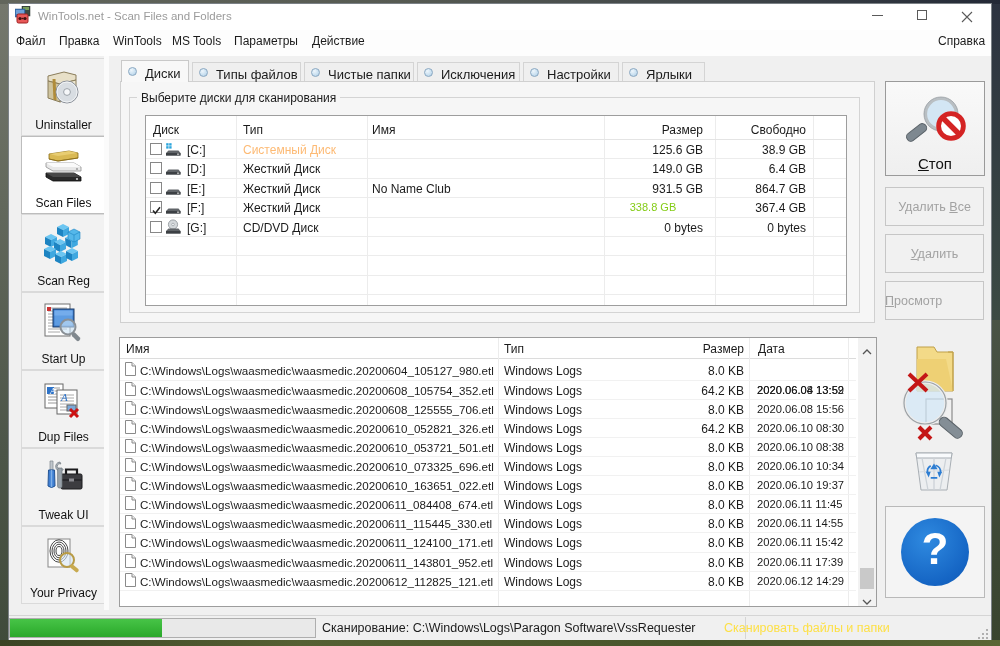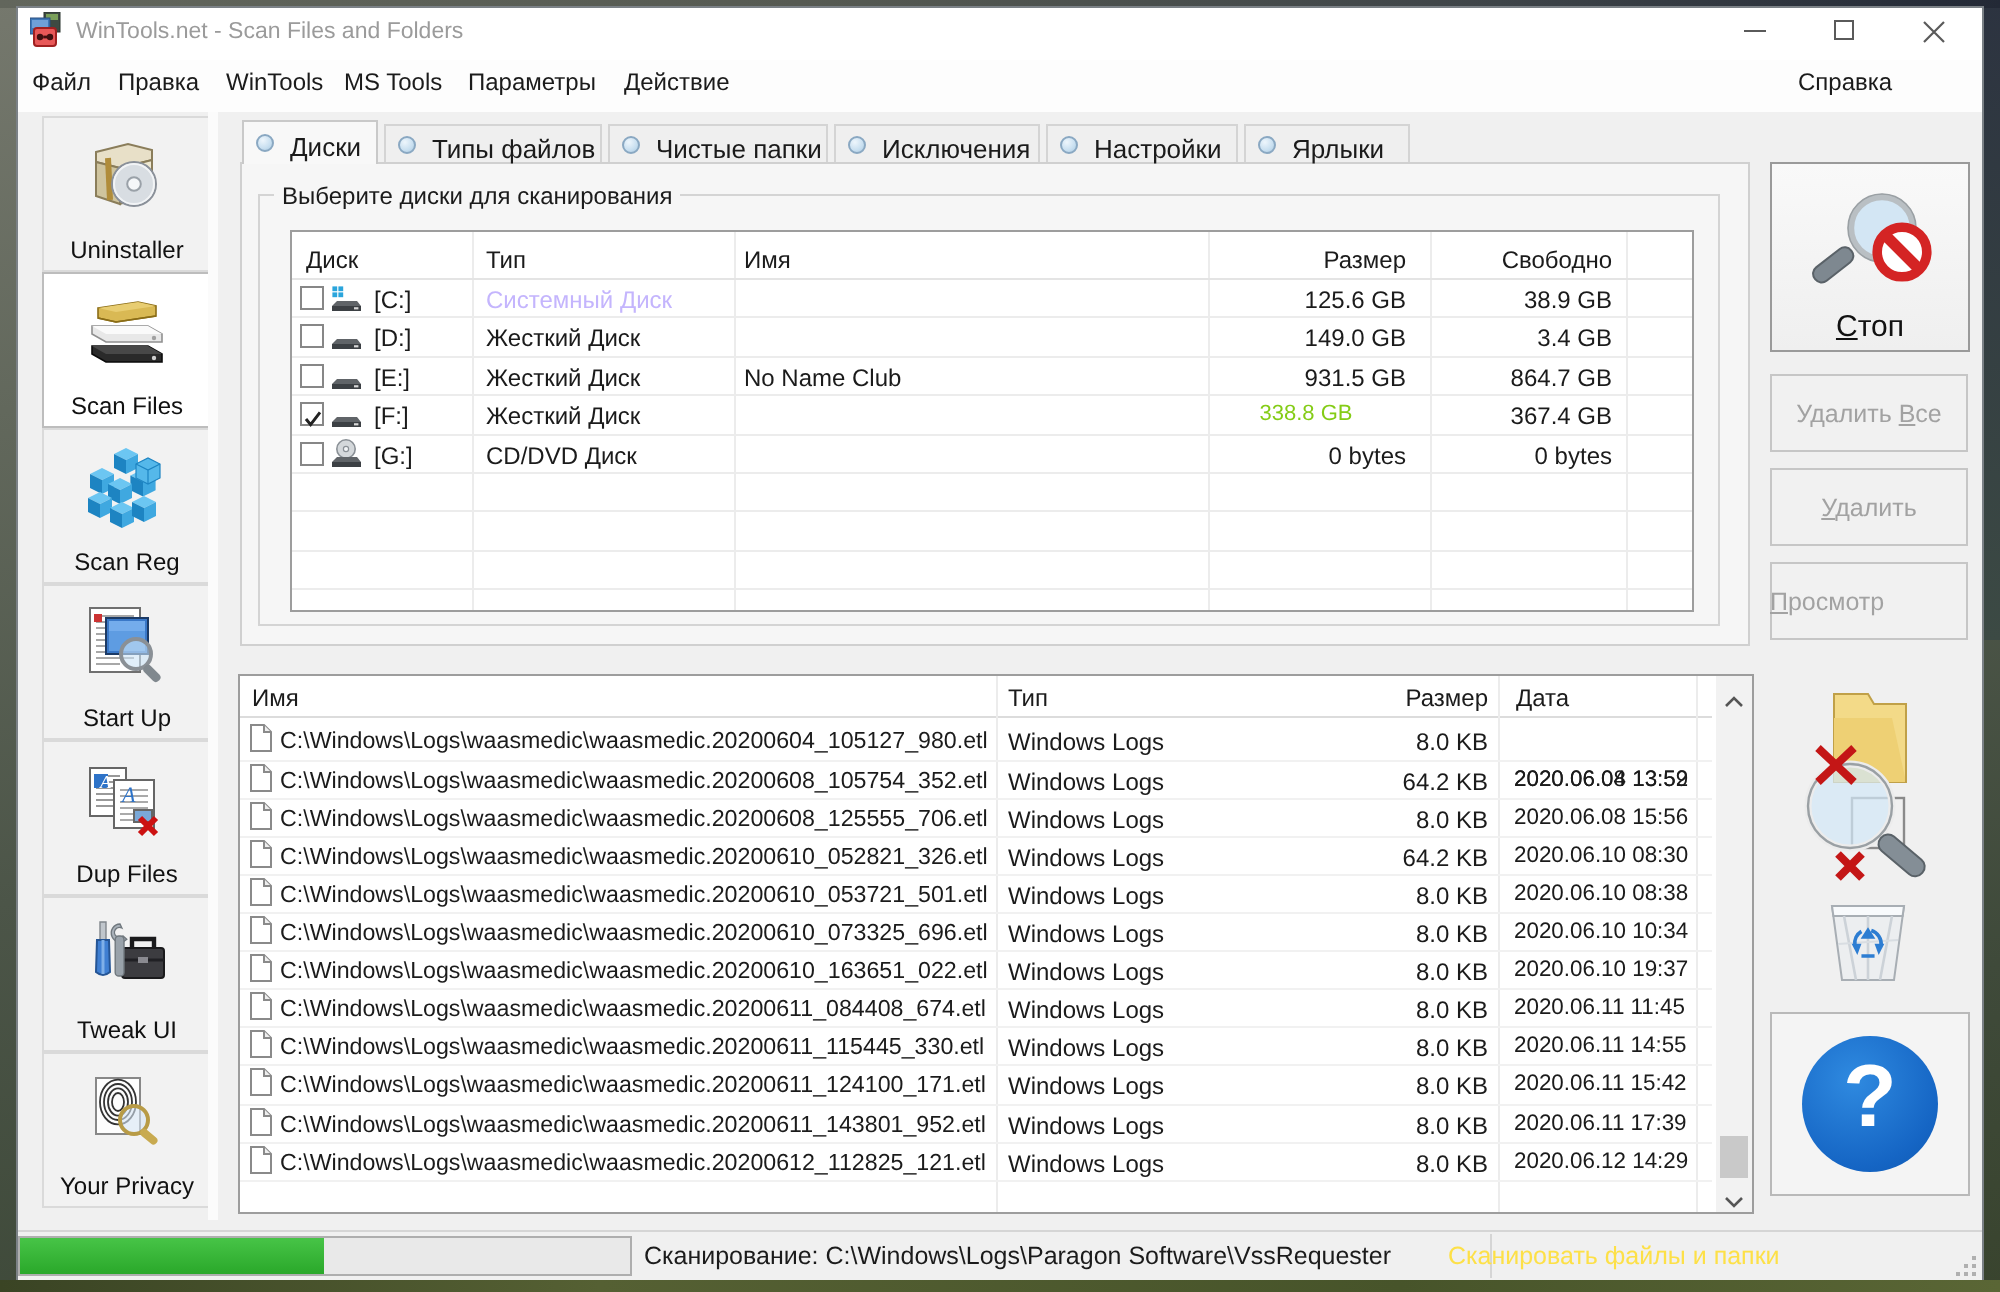--- a/index.html
+++ b/index.html
@@ -27,21 +27,21 @@
 <div style="position:absolute;left:961px;top:9px;width:12px;height:12px"><svg width="12" height="12">
       <path d="M1 1 L11 11 M11 1 L1 11" stroke="#5a5a5a" stroke-width="1.1"></path>
     </svg></div>
 <div style="position:absolute;left:9px;top:30px;width:982px;height:26px;background:#fdfdfd"></div>
 <div style="position:absolute;left:16px;top:34px;font-size:12px;color:#1b1b1b;white-space:nowrap">Файл</div>
 <div style="position:absolute;left:59px;top:34px;font-size:12px;color:#1b1b1b;white-space:nowrap">Правка</div>
 <div style="position:absolute;left:113px;top:34px;font-size:12px;color:#1b1b1b;white-space:nowrap">WinTools</div>
 <div style="position:absolute;left:172px;top:34px;font-size:12px;color:#1b1b1b;white-space:nowrap">MS Tools</div>
 <div style="position:absolute;left:234px;top:34px;font-size:12px;color:#1b1b1b;white-space:nowrap">Параметры</div>
 <div style="position:absolute;left:312px;top:34px;font-size:12px;color:#1b1b1b;white-space:nowrap">Действие</div>
-<div style="position:absolute;left:899px;top:34px;font-size:12px;color:#1b1b1b;white-space:nowrap">Справка</div>
+<div style="position:absolute;left:938px;top:34px;font-size:12px;color:#1b1b1b;white-space:nowrap">Справка</div>
 <div style="position:absolute;left:21px;top:58px;width:85px;height:78px;background:#f2f2f2;border:1px solid #dadada"></div>
 <div style="position:absolute;left:40px;top:66px;width:46px;height:46px"><svg width="44" height="44" viewBox="0 0 44 44">
 <path d="M8 10 L24 6 L36 9 L36 14 L20 18 L8 15 Z" fill="#e8e0c8" stroke="#8a7d5a" stroke-width="1"></path>
 <path d="M8 15 L20 18 L20 36 L8 32 Z" fill="#cfc49e" stroke="#8a7d5a" stroke-width="1"></path>
 <path d="M20 18 L36 14 L36 31 L20 36 Z" fill="#efe9d2" stroke="#8a7d5a" stroke-width="1"></path>
 <path d="M14 13 L15 34" stroke="#b08c3a" stroke-width="3"></path>
 <circle cx="27" cy="26" r="11" fill="#d8dde2" stroke="#8a9099"></circle>
 <circle cx="27" cy="26" r="10" fill="none" stroke="#f2f4f6"></circle>
 <circle cx="27" cy="26" r="3.4" fill="#f5f7f9" stroke="#9aa1a8"></circle>
 </svg></div>
@@ -182,33 +182,33 @@
 <div style="position:absolute;left:164px;top:141px;width:20px;height:16px"><svg width="20" height="16" viewBox="0 0 20 16">
 <rect x="2.2" y="2.2" width="2.4" height="2.4" fill="#2aa5dc"></rect>
       <rect x="5.2" y="2.2" width="2.4" height="2.4" fill="#2aa5dc"></rect>
 <rect x="2.2" y="5.2" width="2.4" height="2.4" fill="#2aa5dc"></rect>
       <rect x="5.2" y="5.2" width="2.4" height="2.4" fill="#2aa5dc"></rect>
 <path d="M4.5 9.5 L14.5 9.5 L16.5 12 L16.5 14.5 L2 14.5 L2 12 Z" fill="#606468"></path>
 <rect x="2" y="12" width="14.5" height="2.5" fill="#3c4044"></rect>
       <rect x="13" y="12.6" width="2.2" height="1.1" fill="#d8d8d8"></rect>
 </svg></div>
 <div style="position:absolute;left:187px;top:143px;font-size:12px;color:#1b1b1b">[C:]</div>
-<div style="position:absolute;left:243px;top:143px;font-size:12px;color:#c4b5fd;white-space:nowrap">Системный Диск</div>
+<div style="position:absolute;left:243px;top:143px;font-size:12px;color:#fdba74;white-space:nowrap">Системный Диск</div>
 <div style="position:absolute;left:603px;top:143px;width:100px;text-align:right;font-size:12px;color:#1b1b1b">125.6 GB</div>
 <div style="position:absolute;left:706px;top:143px;width:100px;text-align:right;font-size:12px;color:#1b1b1b">38.9 GB</div>
 <div style="position:absolute;left:150px;top:162.4px;width:12px;height:12px;background:#fff;border:1px solid #878787"></div>
 <div style="position:absolute;left:164px;top:160.4px;width:20px;height:16px"><svg width="20" height="16" viewBox="0 0 20 16">
 <path d="M4.5 9.5 L14.5 9.5 L16.5 12 L16.5 14.5 L2 14.5 L2 12 Z" fill="#606468"></path>
 <rect x="2" y="12" width="14.5" height="2.5" fill="#3c4044"></rect>
       <rect x="13" y="12.6" width="2.2" height="1.1" fill="#d8d8d8"></rect>
 </svg></div>
 <div style="position:absolute;left:187px;top:162.4px;font-size:12px;color:#1b1b1b">[D:]</div>
 <div style="position:absolute;left:243px;top:162.4px;font-size:12px;color:#1b1b1b;white-space:nowrap">Жесткий Диск</div>
 <div style="position:absolute;left:603px;top:162.4px;width:100px;text-align:right;font-size:12px;color:#1b1b1b">149.0 GB</div>
-<div style="position:absolute;left:706px;top:162.4px;width:100px;text-align:right;font-size:12px;color:#1b1b1b">3.4 GB</div>
+<div style="position:absolute;left:706px;top:162.4px;width:100px;text-align:right;font-size:12px;color:#1b1b1b">6.4 GB</div>
 <div style="position:absolute;left:150px;top:181.8px;width:12px;height:12px;background:#fff;border:1px solid #878787"></div>
 <div style="position:absolute;left:164px;top:179.8px;width:20px;height:16px"><svg width="20" height="16" viewBox="0 0 20 16">
 <path d="M4.5 9.5 L14.5 9.5 L16.5 12 L16.5 14.5 L2 14.5 L2 12 Z" fill="#606468"></path>
 <rect x="2" y="12" width="14.5" height="2.5" fill="#3c4044"></rect>
       <rect x="13" y="12.6" width="2.2" height="1.1" fill="#d8d8d8"></rect>
 </svg></div>
 <div style="position:absolute;left:187px;top:181.8px;font-size:12px;color:#1b1b1b">[E:]</div>
 <div style="position:absolute;left:243px;top:181.8px;font-size:12px;color:#1b1b1b;white-space:nowrap">Жесткий Диск</div>
 <div style="position:absolute;left:372px;top:181.8px;font-size:12px;color:#1b1b1b;white-space:nowrap">No Name Club</div>
 <div style="position:absolute;left:603px;top:181.8px;width:100px;text-align:right;font-size:12px;color:#1b1b1b">931.5 GB</div>

